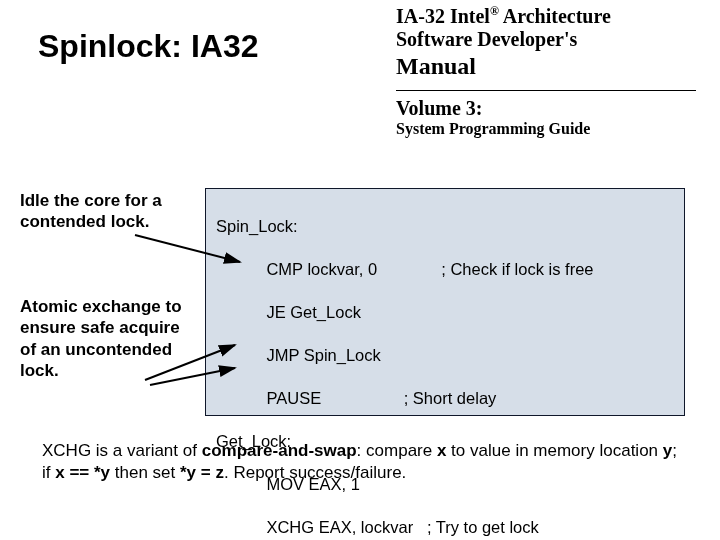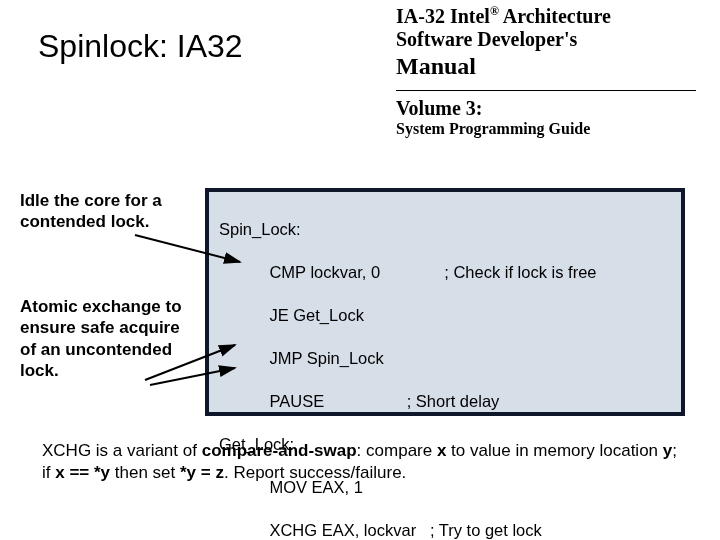--- a/index.html
+++ b/index.html
@@ -11,21 +11,21 @@
     font-family: Arial, Helvetica, sans-serif;
     color: #000000;
     position: relative;
     overflow: hidden;
   }
   .slide-title {
     position: absolute;
     top: 28px;
     left: 38px;
     font-size: 32px;
-    font-weight: normal;
+    font-weight: bold;
   }
   
   .cover {
     position: absolute;
     top: 4px;
     right: 24px;
     width: 300px;
     text-align: left;
     font-family: "Times New Roman", Times, serif;
   }
@@ -50,21 +50,21 @@
   .anno2 { top: 296px; left: 20px; }
 
   
   .codebox {
     position: absolute;
     top: 188px;
     left: 205px;
     width: 480px;
     height: 228px;
     background: #d6dee8;
-    border: 4px solid #0f172a;
+    border: 1px solid #0f172a;
     padding: 6px 10px;
     font-family: Arial, Helvetica, sans-serif;
     font-size: 16.5px;
     line-height: 1.3;
     box-sizing: border-box;
     white-space: pre;
   }
   .codebox .row { display: block; }
 
   

